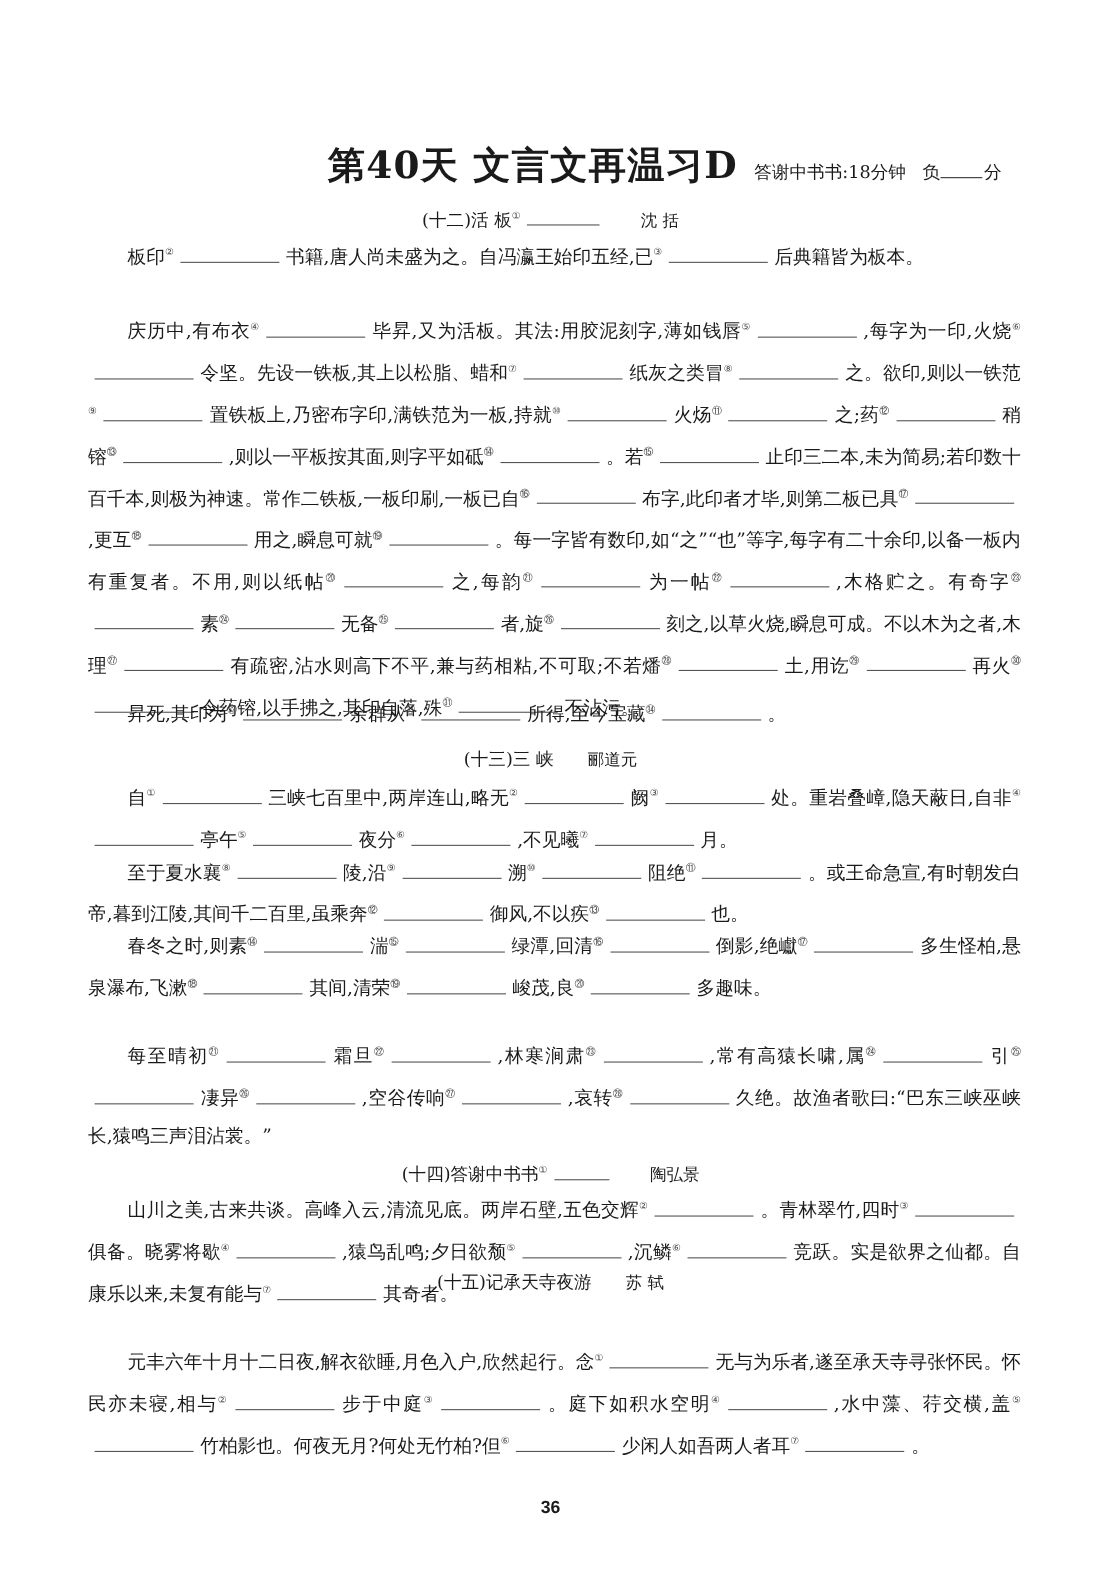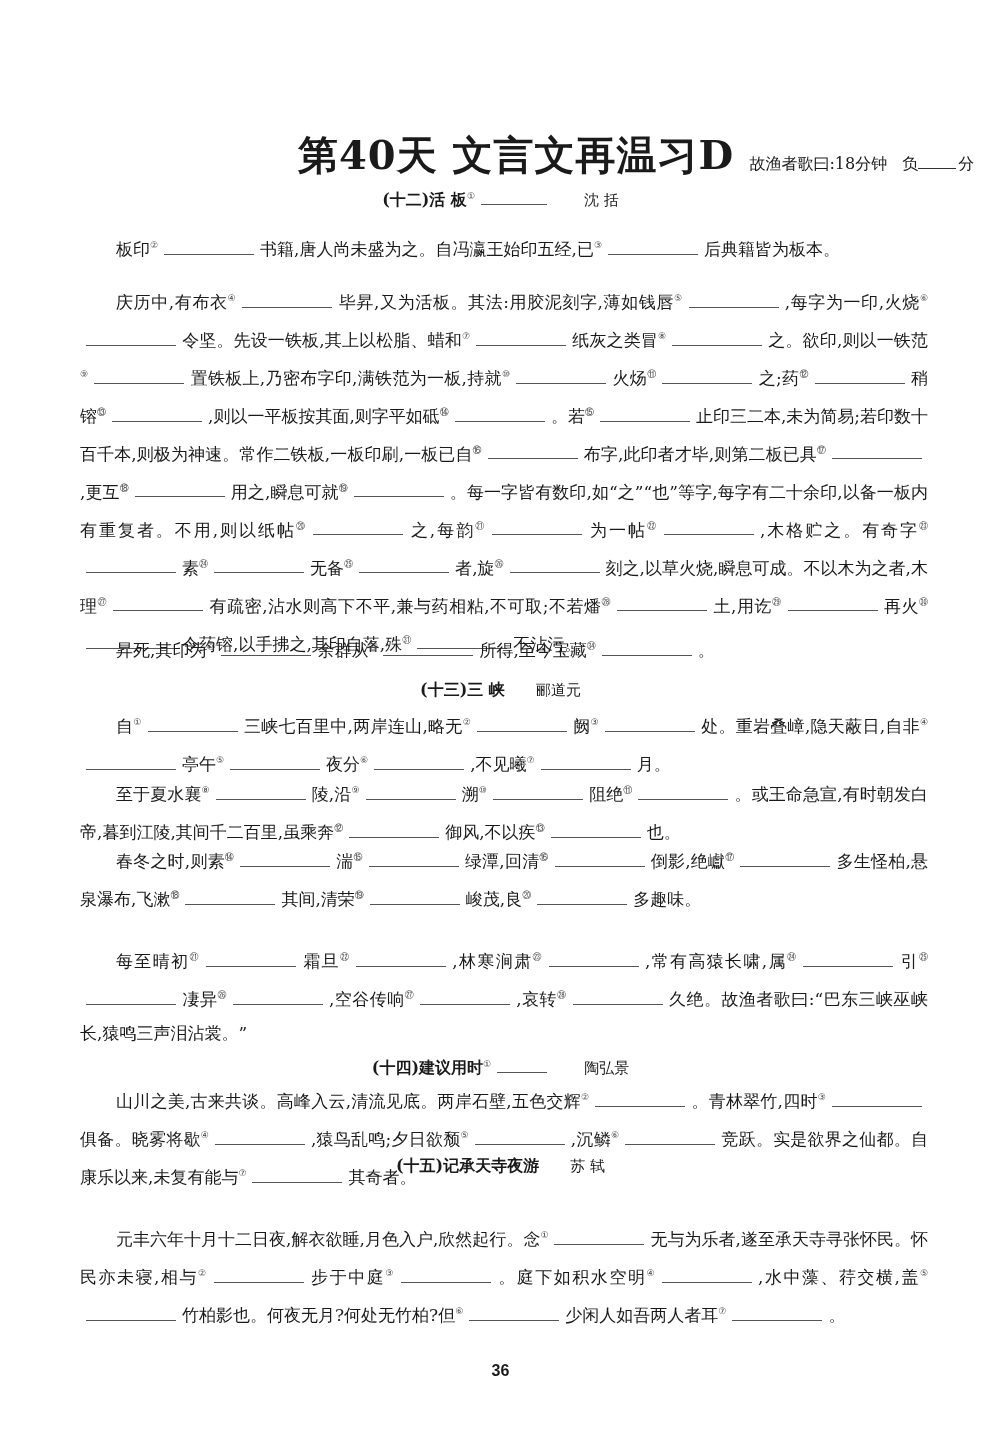--- a/index.html
+++ b/index.html
@@ -1,58 +1,58 @@
 <!DOCTYPE html>
 <html><head>
 <meta charset="utf-8">
 <style>
   html, body { margin:0; padding:0; background:#ffffff; }
   body { width:1001px; height:1438px; position:relative; overflow:hidden;
          font-family:"DejaVu Serif","Liberation Serif",serif; color:#1a1a1a; }
   .page-title { position:absolute; left:298px; top:128px; white-space:nowrap; }
-  .title-main { font-size:40px; font-weight:bold; letter-spacing:1px; }
+  .title-main { font-size:34px; font-weight:bold; letter-spacing:1px; }
   .title-sub { font-size:16px; margin-left:10px; }
   .score-blank { display:inline-block; width:38px; border-bottom:1px solid #333; height:14px; vertical-align:baseline; }
   .sec-head { position:absolute; left:0; width:1001px; text-align:center; font-size:16px; white-space:nowrap; }
-  .sec-head .ttl { font-weight:bold; }
+  .sec-head .ttl { font-weight:normal; }
   .sec-head .author { margin-left:26px; font-size:15px; }
   .para { position:absolute; left:80px; width:848px; font-size:17px; line-height:34.3px; text-align:justify; }
   .indent { text-indent:36px; }
   .blank { display:inline-block; border-bottom:1px solid #555; height:18px; vertical-align:baseline; margin:0 6px; }
   .n { font-size:9px; vertical-align:super; color:#444; }
   .page-num { position:absolute; left:0; width:1001px; top:1362px; text-align:center; font-family:"Liberation Sans",sans-serif; font-weight:bold; font-size:16px; }
 </style>
 </head>
 <body>
 
 <div class="page-title">
   <span class="title-main">第40天 文言文再温习D</span>
-  <span class="title-sub">故渔者歌曰:18分钟</span>
+  <span class="title-sub">答谢中书书:18分钟</span>
   <span class="title-sub">负</span><span class="score-blank"></span><span class="title-sub" style="margin-left:2px">分</span>
 </div>
 
 <div class="sec-head" style="top:186px">
   <span class="ttl">(十二)活 板</span><span class="n">①</span><span class="blank" style="width:66px"></span>
   <span class="author">沈 括</span>
 </div>
-<div class="para indent" style="top:228px">板印<span class="n">②</span><span class="blank" style="width:90px"></span>书籍,唐人尚未盛为之。自冯瀛王始印五经,已<span class="n">③</span><span class="blank" style="width:90px"></span>后典籍皆为板本。</div>
+<div class="para indent" style="top:213px">板印<span class="n">②</span><span class="blank" style="width:90px"></span>书籍,唐人尚未盛为之。自冯瀛王始印五经,已<span class="n">③</span><span class="blank" style="width:90px"></span>后典籍皆为板本。</div>
 <div class="para indent" style="top:281px">庆历中,有布衣<span class="n">④</span><span class="blank" style="width:90px"></span>毕昇,又为活板。其法:用胶泥刻字,薄如钱唇<span class="n">⑤</span><span class="blank" style="width:90px"></span>,每字为一印,火烧<span class="n">⑥</span><span class="blank" style="width:90px"></span>令坚。先设一铁板,其上以松脂、蜡和<span class="n">⑦</span><span class="blank" style="width:90px"></span>纸灰之类冒<span class="n">⑧</span><span class="blank" style="width:90px"></span>之。欲印,则以一铁范<span class="n">⑨</span><span class="blank" style="width:90px"></span>置铁板上,乃密布字印,满铁范为一板,持就<span class="n">⑩</span><span class="blank" style="width:90px"></span>火炀<span class="n">⑪</span><span class="blank" style="width:90px"></span>之;药<span class="n">⑫</span><span class="blank" style="width:90px"></span>稍镕<span class="n">⑬</span><span class="blank" style="width:90px"></span>,则以一平板按其面,则字平如砥<span class="n">⑭</span><span class="blank" style="width:90px"></span>。若<span class="n">⑮</span><span class="blank" style="width:90px"></span>止印三二本,未为简易;若印数十百千本,则极为神速。常作二铁板,一板印刷,一板已自<span class="n">⑯</span><span class="blank" style="width:90px"></span>布字,此印者才毕,则第二板已具<span class="n">⑰</span><span class="blank" style="width:90px"></span>,更互<span class="n">⑱</span><span class="blank" style="width:90px"></span>用之,瞬息可就<span class="n">⑲</span><span class="blank" style="width:90px"></span>。每一字皆有数印,如“之”“也”等字,每字有二十余印,以备一板内有重复者。不用,则以纸帖<span class="n">⑳</span><span class="blank" style="width:90px"></span>之,每韵<span class="n">㉑</span><span class="blank" style="width:90px"></span>为一帖<span class="n">㉒</span><span class="blank" style="width:90px"></span>,木格贮之。有奇字<span class="n">㉓</span><span class="blank" style="width:90px"></span>素<span class="n">㉔</span><span class="blank" style="width:90px"></span>无备<span class="n">㉕</span><span class="blank" style="width:90px"></span>者,旋<span class="n">㉖</span><span class="blank" style="width:90px"></span>刻之,以草火烧,瞬息可成。不以木为之者,木理<span class="n">㉗</span><span class="blank" style="width:90px"></span>有疏密,沾水则高下不平,兼与药相粘,不可取;不若燔<span class="n">㉘</span><span class="blank" style="width:90px"></span>土,用讫<span class="n">㉙</span><span class="blank" style="width:90px"></span>再火<span class="n">㉚</span><span class="blank" style="width:90px"></span>令药镕,以手拂之,其印自落,殊<span class="n">㉛</span><span class="blank" style="width:90px"></span>不沾污。</div>
 <div class="para indent" style="top:629px">昇死,其印为<span class="n">㉜</span><span class="blank" style="width:90px"></span>余群从<span class="n">㉝</span><span class="blank" style="width:90px"></span>所得,至今宝藏<span class="n">㉞</span><span class="blank" style="width:90px"></span>。</div>
 
 <div class="sec-head" style="top:680px">
   <span class="ttl">(十三)三 峡</span>
   <span class="author">郦道元</span>
 </div>
 <div class="para indent" style="top:705px">自<span class="n">①</span><span class="blank" style="width:90px"></span>三峡七百里中,两岸连山,略无<span class="n">②</span><span class="blank" style="width:90px"></span>阙<span class="n">③</span><span class="blank" style="width:90px"></span>处。重岩叠嶂,隐天蔽日,自非<span class="n">④</span><span class="blank" style="width:90px"></span>亭午<span class="n">⑤</span><span class="blank" style="width:90px"></span>夜分<span class="n">⑥</span><span class="blank" style="width:90px"></span>,不见曦<span class="n">⑦</span><span class="blank" style="width:90px"></span>月。</div>
 <div class="para indent" style="top:773px">至于夏水襄<span class="n">⑧</span><span class="blank" style="width:90px"></span>陵,沿<span class="n">⑨</span><span class="blank" style="width:90px"></span>溯<span class="n">⑩</span><span class="blank" style="width:90px"></span>阻绝<span class="n">⑪</span><span class="blank" style="width:90px"></span>。或王命急宣,有时朝发白帝,暮到江陵,其间千二百里,虽乘奔<span class="n">⑫</span><span class="blank" style="width:90px"></span>御风,不以疾<span class="n">⑬</span><span class="blank" style="width:90px"></span>也。</div>
 <div class="para indent" style="top:840px">春冬之时,则素<span class="n">⑭</span><span class="blank" style="width:90px"></span>湍<span class="n">⑮</span><span class="blank" style="width:90px"></span>绿潭,回清<span class="n">⑯</span><span class="blank" style="width:90px"></span>倒影,绝巘<span class="n">⑰</span><span class="blank" style="width:90px"></span>多生怪柏,悬泉瀑布,飞漱<span class="n">⑱</span><span class="blank" style="width:90px"></span>其间,清荣<span class="n">⑲</span><span class="blank" style="width:90px"></span>峻茂,良<span class="n">⑳</span><span class="blank" style="width:90px"></span>多趣味。</div>
 <div class="para indent" style="top:940px">每至晴初<span class="n">㉑</span><span class="blank" style="width:90px"></span>霜旦<span class="n">㉒</span><span class="blank" style="width:90px"></span>,林寒涧肃<span class="n">㉓</span><span class="blank" style="width:90px"></span>,常有高猿长啸,属<span class="n">㉔</span><span class="blank" style="width:90px"></span>引<span class="n">㉕</span><span class="blank" style="width:90px"></span>凄异<span class="n">㉖</span><span class="blank" style="width:90px"></span>,空谷传响<span class="n">㉗</span><span class="blank" style="width:90px"></span>,哀转<span class="n">㉘</span><span class="blank" style="width:90px"></span>久绝。故渔者歌曰:“巴东三峡巫峡长,猿鸣三声泪沾裳。”</div>
 
 <div class="sec-head" style="top:1054px">
-  <span class="ttl">(十四)建议用时</span><span class="n">①</span><span class="blank" style="width:50px"></span>
+  <span class="ttl">(十四)答谢中书书</span><span class="n">①</span><span class="blank" style="width:50px"></span>
   <span class="author">陶弘景</span>
 </div>
 <div class="para indent" style="top:1080px">山川之美,古来共谈。高峰入云,清流见底。两岸石壁,五色交辉<span class="n">②</span><span class="blank" style="width:90px"></span>。青林翠竹,四时<span class="n">③</span><span class="blank" style="width:90px"></span>俱备。晓雾将歇<span class="n">④</span><span class="blank" style="width:90px"></span>,猿鸟乱鸣;夕日欲颓<span class="n">⑤</span><span class="blank" style="width:90px"></span>,沉鳞<span class="n">⑥</span><span class="blank" style="width:90px"></span>竞跃。实是欲界之仙都。自康乐以来,未复有能与<span class="n">⑦</span><span class="blank" style="width:90px"></span>其奇者。</div>
 
 <div class="sec-head" style="top:1156px">
   <span class="ttl">(十五)记承天寺夜游</span>
   <span class="author">苏 轼</span>
 </div>
 <div class="para indent" style="top:1218px">元丰六年十月十二日夜,解衣欲睡,月色入户,欣然起行。念<span class="n">①</span><span class="blank" style="width:90px"></span>无与为乐者,遂至承天寺寻张怀民。怀民亦未寝,相与<span class="n">②</span><span class="blank" style="width:90px"></span>步于中庭<span class="n">③</span><span class="blank" style="width:90px"></span>。庭下如积水空明<span class="n">④</span><span class="blank" style="width:90px"></span>,水中藻、荇交横,盖<span class="n">⑤</span><span class="blank" style="width:90px"></span>竹柏影也。何夜无月?何处无竹柏?但<span class="n">⑥</span><span class="blank" style="width:90px"></span>少闲人如吾两人者耳<span class="n">⑦</span><span class="blank" style="width:90px"></span>。</div>
 

